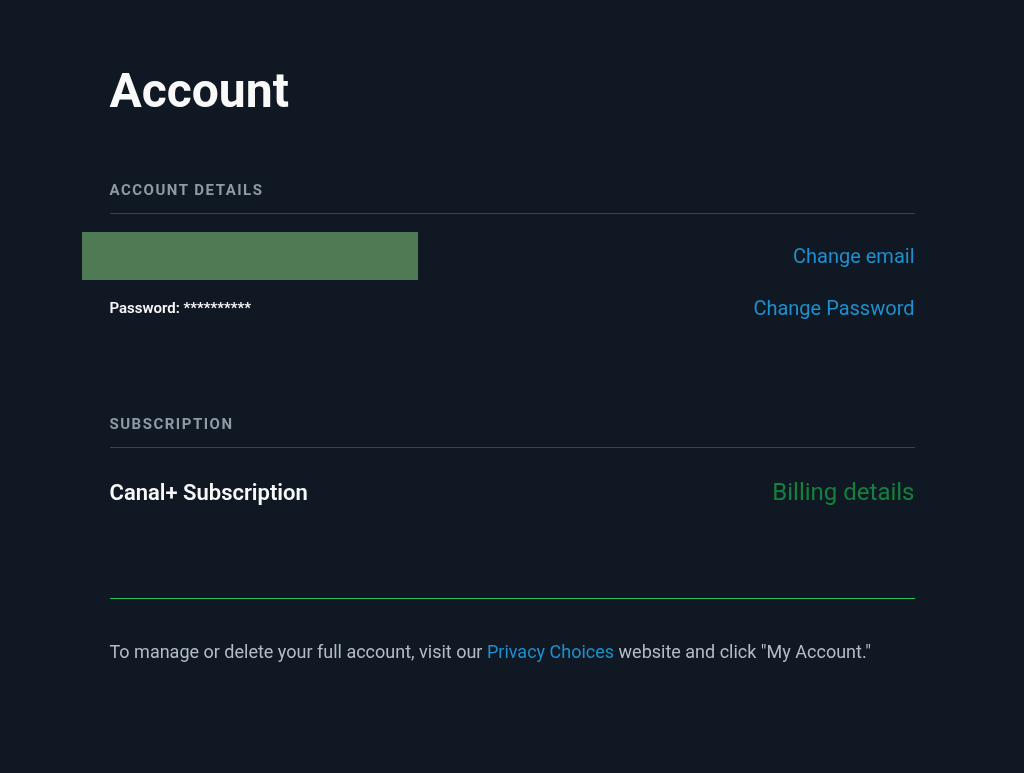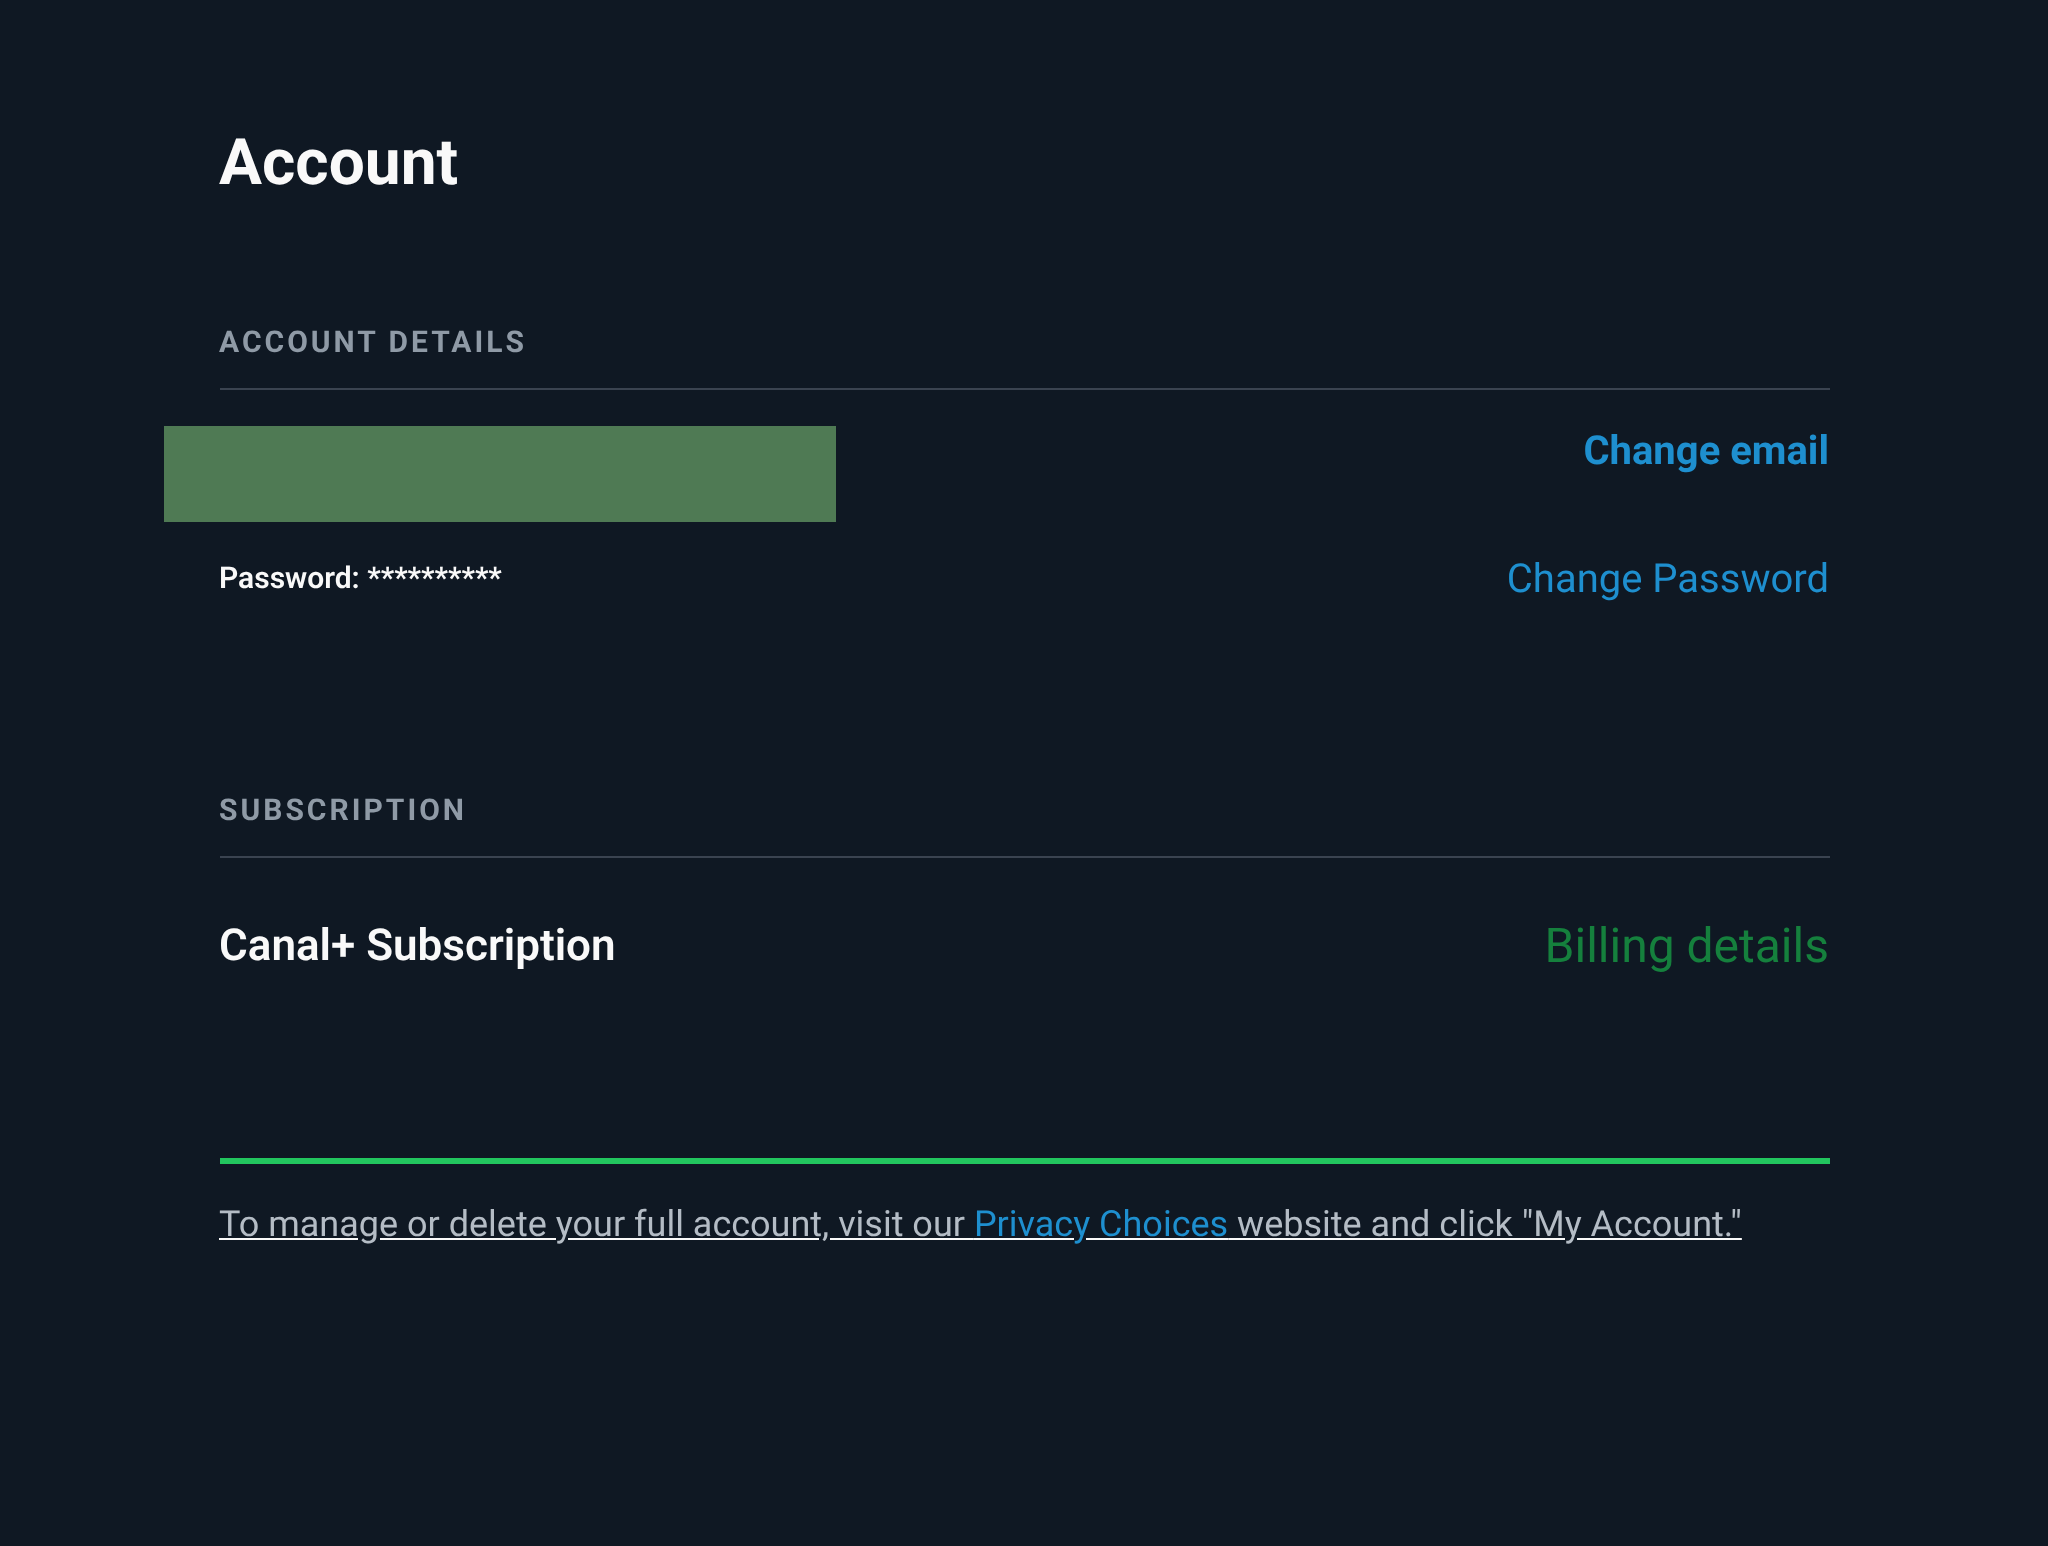--- a/index.html
+++ b/index.html
@@ -14,43 +14,43 @@
       width: 1024px;
       height: 773px;
       display: flex;
       justify-content: center;
     }
     .container {
       width: 805px;
       padding-top: 62px;
     }
     .page-title {
-      font-size: 32px;
+      font-size: 48px;
       font-weight: 700;
       color: #f9f9f9;
       margin-bottom: 62px;
     }
     .section-header {
       font-size: 15px;
       font-weight: 700;
       letter-spacing: 1.5px;
       color: #8f9aa6;
       text-transform: uppercase;
       padding-bottom: 14px;
       border-bottom: 1px solid #3a4350;
     }
     .account-details-section {
       margin-bottom: 95px;
     }
     .email-row {
       display: flex;
       justify-content: space-between;
+      align-items: center;
       margin-top: 18px;
       margin-left: -28px;
-      font-weight: bold;
     }
     .email-redacted {
       width: 336px;
       height: 48px;
       background-color: #4f7a54;
     }
     .change-email-link {
       color: #1e8fcf;
       font-size: 20px;
       cursor: pointer;
@@ -85,23 +85,22 @@
       font-size: 22px;
       font-weight: 600;
       color: #f9f9f9;
     }
     .billing-details-link {
       color: #15803d;
       font-size: 24px;
       cursor: pointer;
     }
     .footer-divider {
-      border-top: 3px solid #22c55e;
-      padding-top: 16px;
-      text-decoration: underline;
+      border-top: 1px solid #22c55e;
+      padding-top: 38px;
     }
     .footer-text {
       font-size: 18px;
       color: #b4bcc5;
       line-height: 1.7;
     }
     .privacy-link {
       color: #1e8fcf;
       cursor: pointer;
     }

